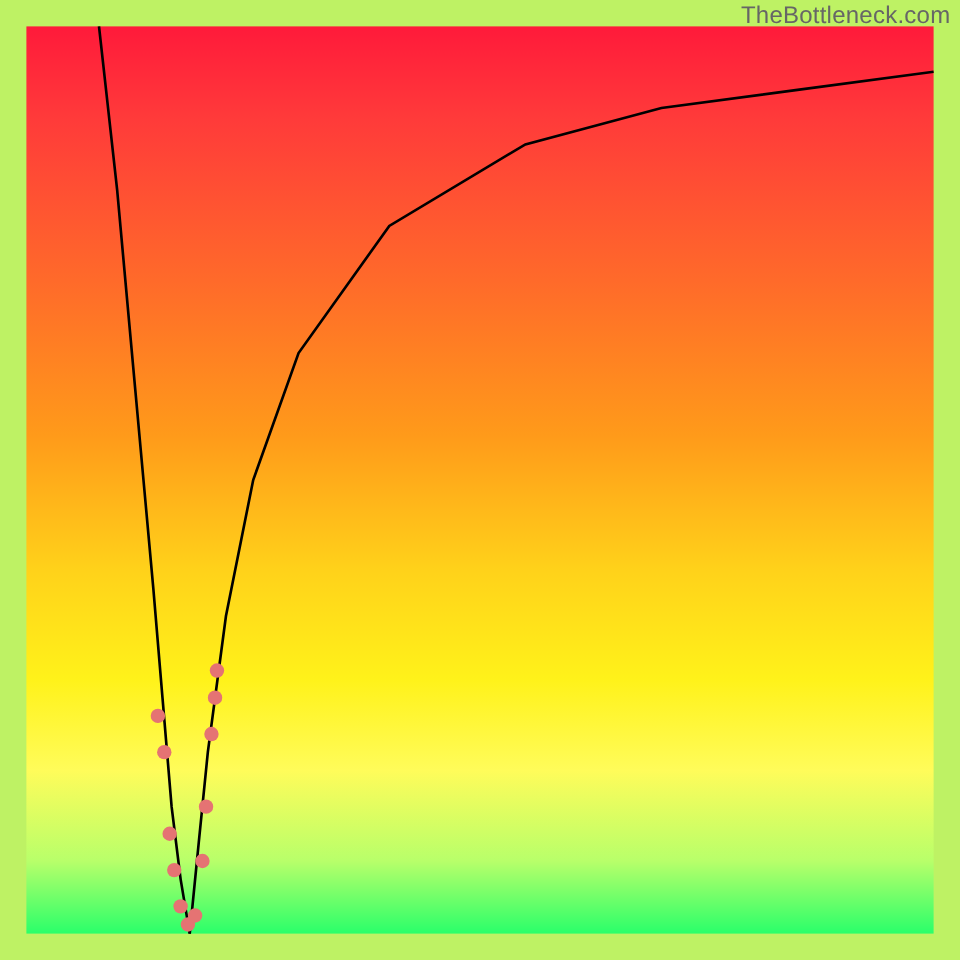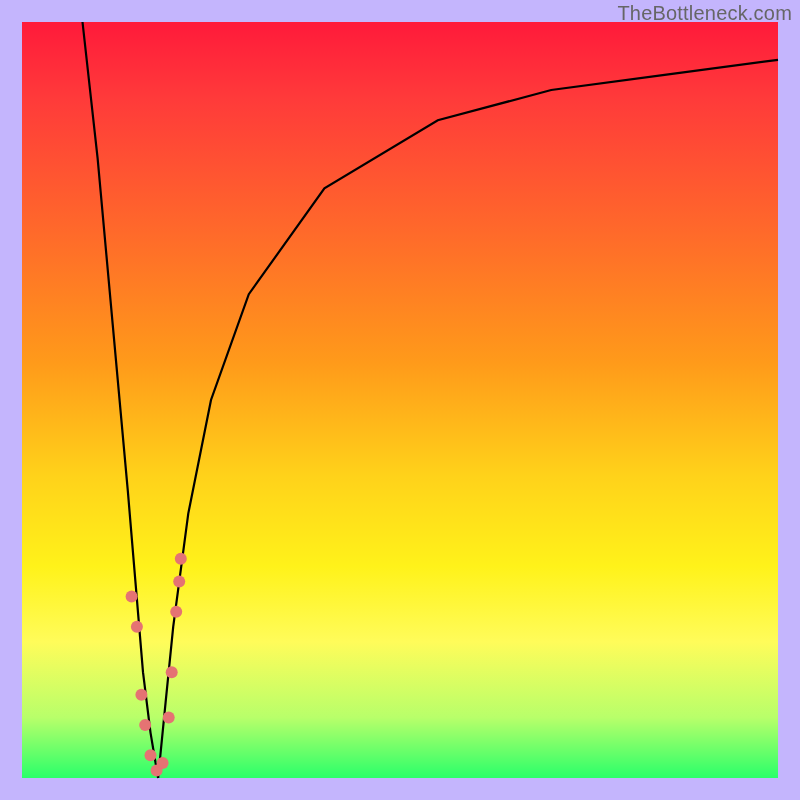--- a/index.html
+++ b/index.html
@@ -8,21 +8,21 @@
     width: 800px;
     height: 800px;
     overflow: hidden;
     background: #000;
     font-family: Arial, Helvetica, sans-serif;
   }
   .frame {
     position: relative;
     width: 800px;
     height: 800px;
-    background: #c4b5fd;
+    background: #bef264;
   }
   .plot-area {
     position: absolute;
     left: 22px;
     top: 22px;
     width: 756px;
     height: 756px;
     
     background: linear-gradient(to bottom,
       #ff1a3a 0%,

